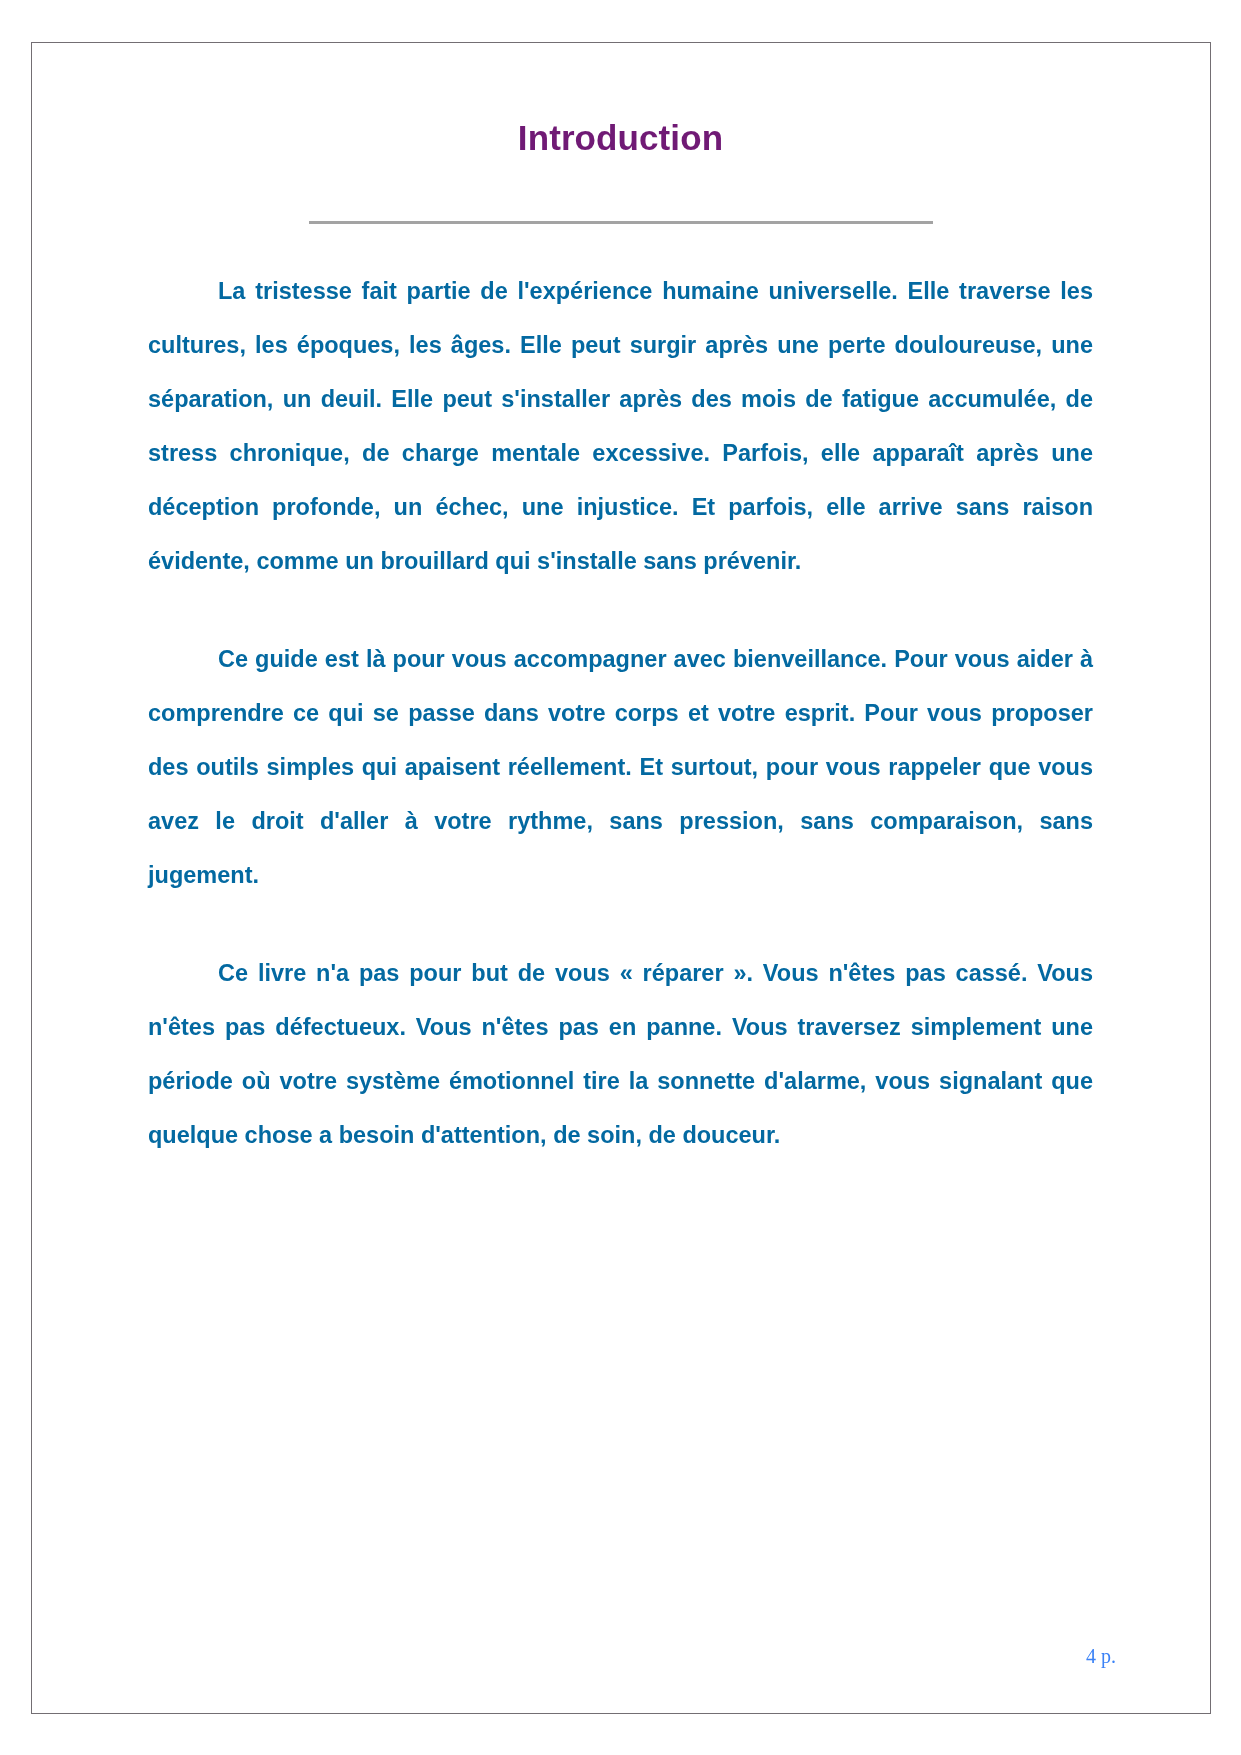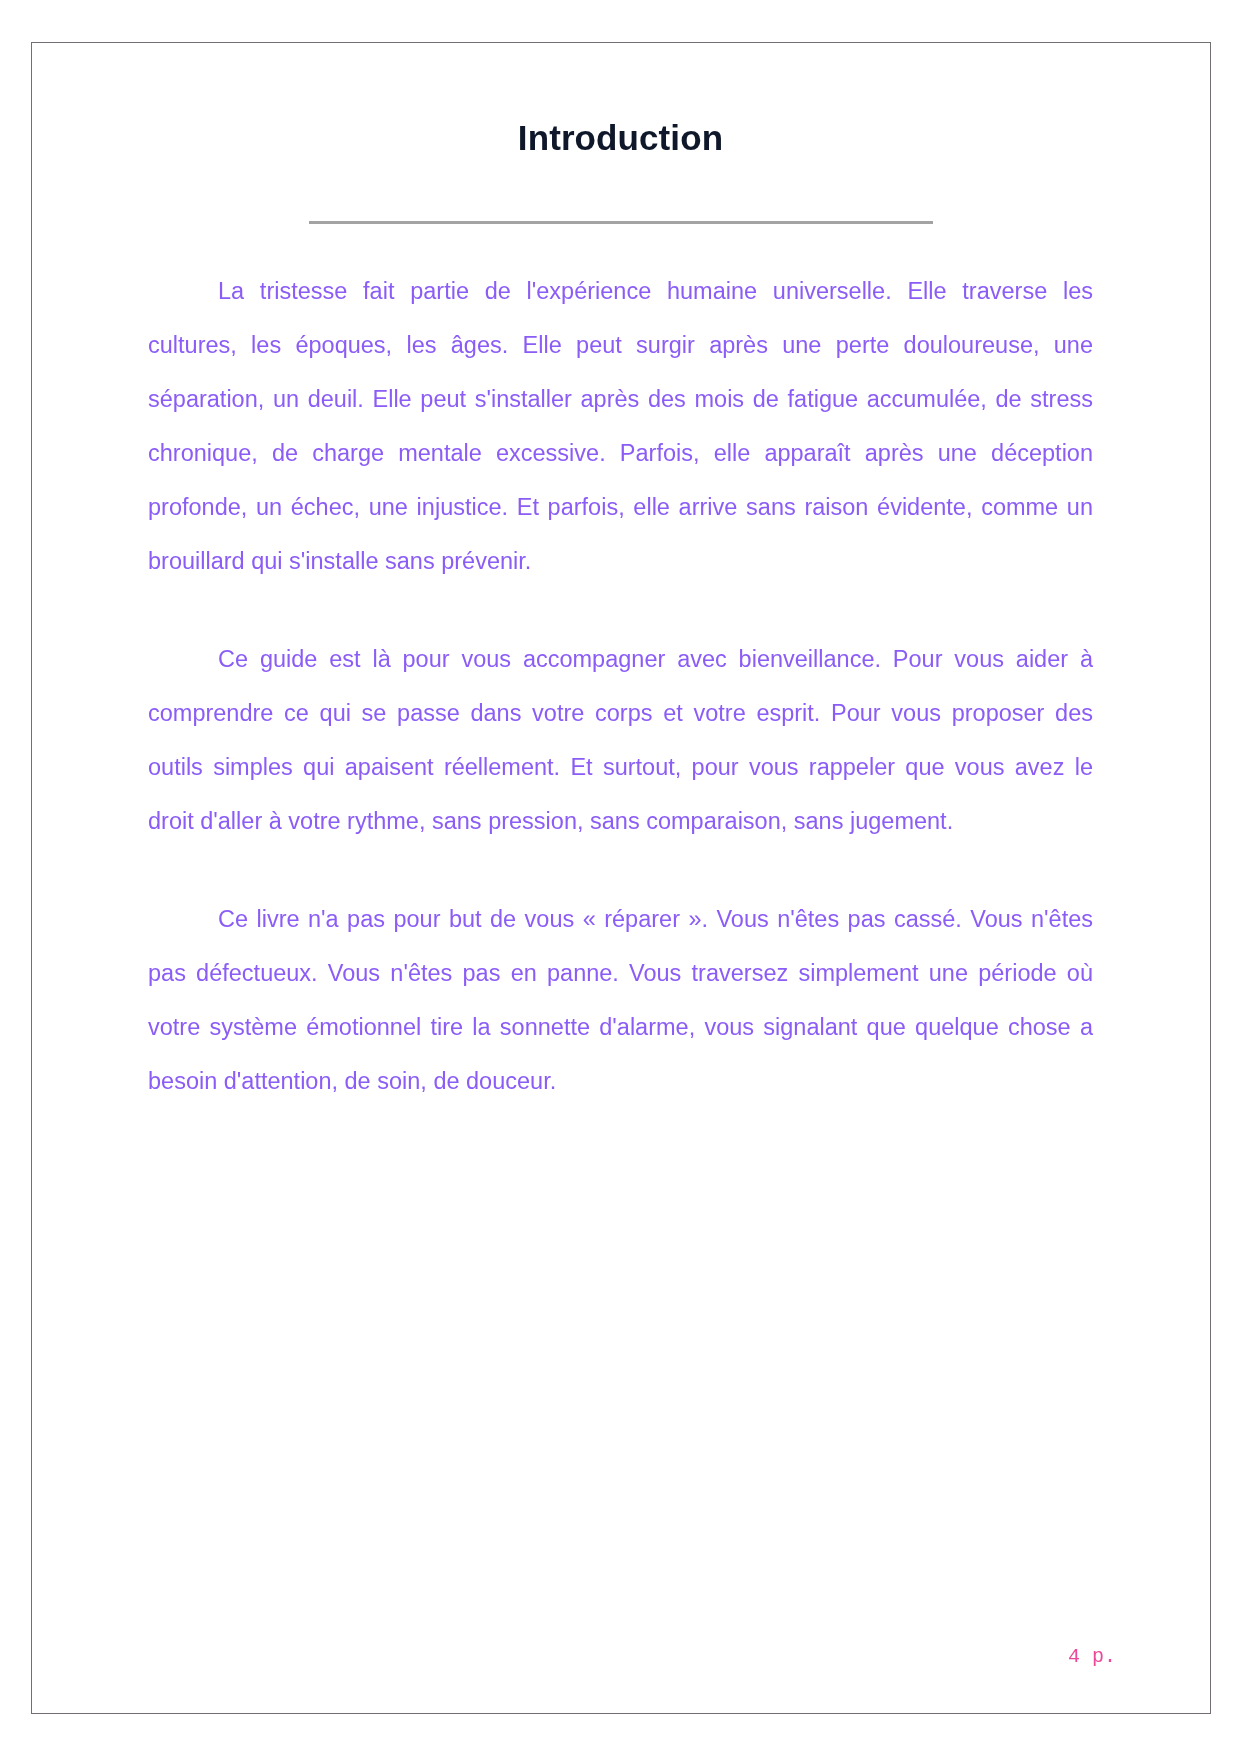--- a/index.html
+++ b/index.html
@@ -37,21 +37,21 @@
   .content {
     position: absolute;
     left: 148px;
     top: 118px;
     width: 945px;
   }
 
   .doc-title {
     margin: 0;
     text-align: center;
-    color: #0f172a;
+    color: #701a75;
     font-size: 35px;
     font-weight: bold;
     letter-spacing: 0.1px;
     line-height: 1.15;
     font-family: "Liberation Sans", sans-serif;
   }
 
   .title-divider {
     width: 624px;
     height: 3px;
@@ -62,45 +62,45 @@
 
   .body-copy {
     margin-top: 40px;
   }
 
   .body-copy p {
     margin: 0 0 44px 0;
     text-align: justify;
     text-justify: inter-word;
     text-indent: 70px;
-    color: #8b5cf6;
+    color: #0369a1;
     font-size: 23.5px;
     line-height: 54px;
     font-family: "Liberation Sans", sans-serif;
-    font-weight: normal;
+    font-weight: bold;
     hyphens: none;
   }
 
   .body-copy p:last-child {
     margin-bottom: 0;
   }
 
   .page-footer {
     position: absolute;
     left: 31px;
     right: 31px;
     bottom: 88px;
     text-align: right;
     padding-right: 94px;
   }
 
   .page-number {
-    color: #ec4899;
+    color: #3b82f6;
     font-size: 20px;
-    font-family: Liberation Mono, monospace;
+    font-family: Liberation Serif, serif;
     line-height: 1;
   }
 </style>
 </head>
 <body>
 
 <div class="page">
 
   <div class="page-frame"></div>
 

